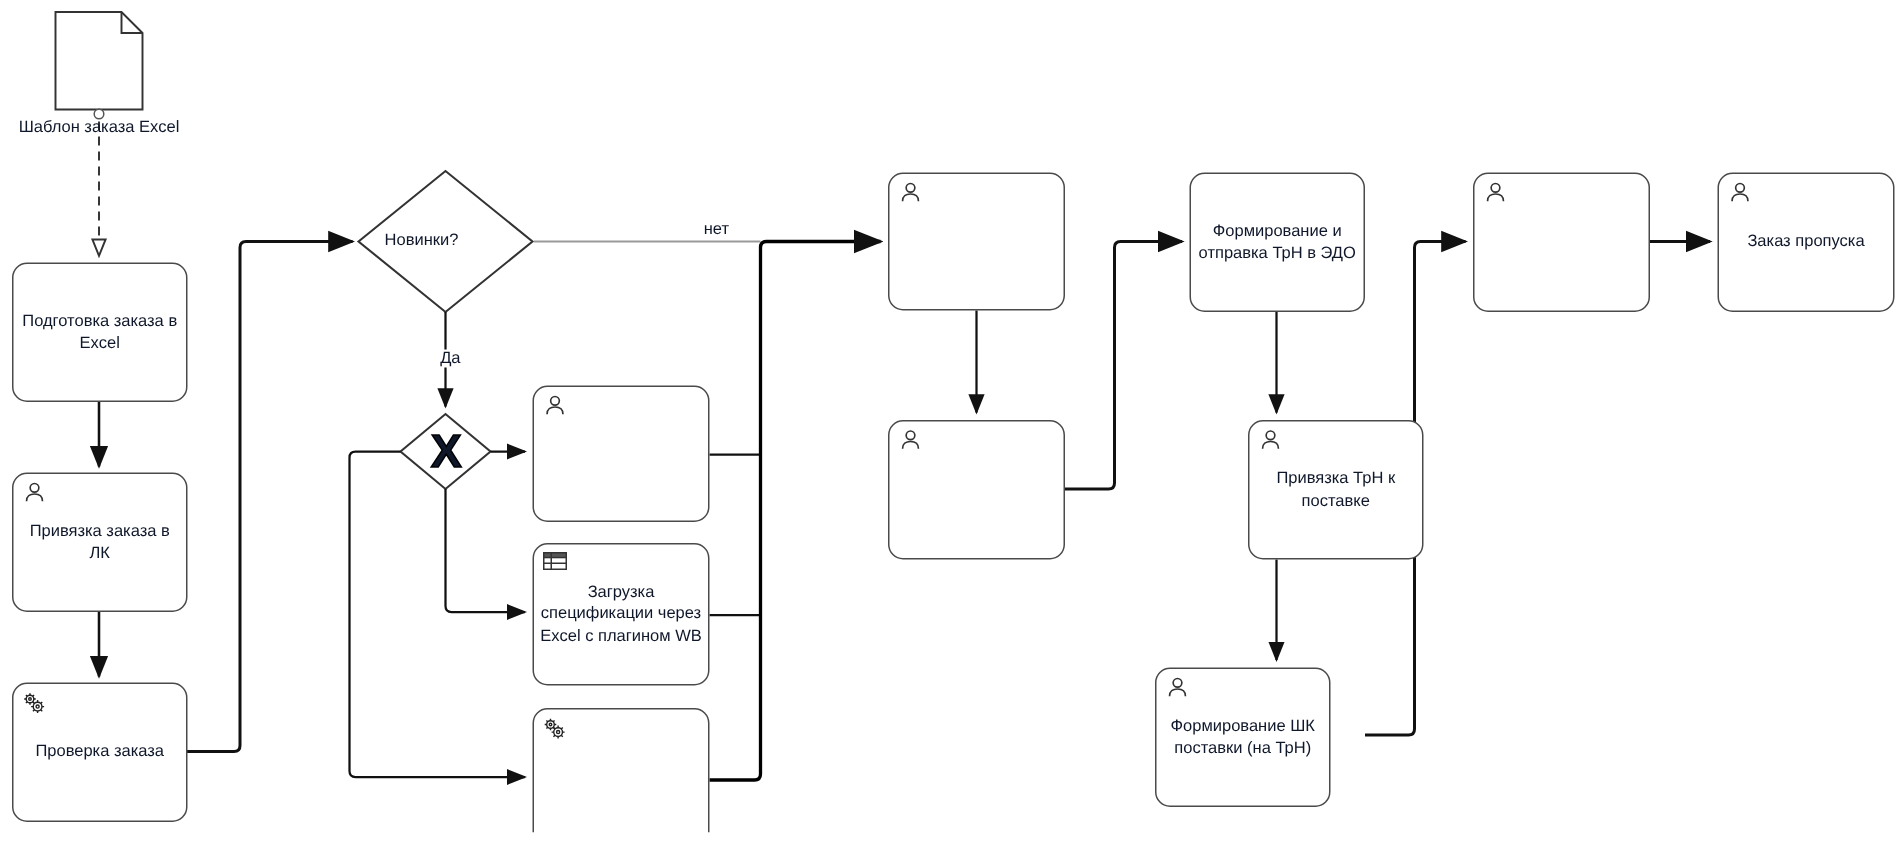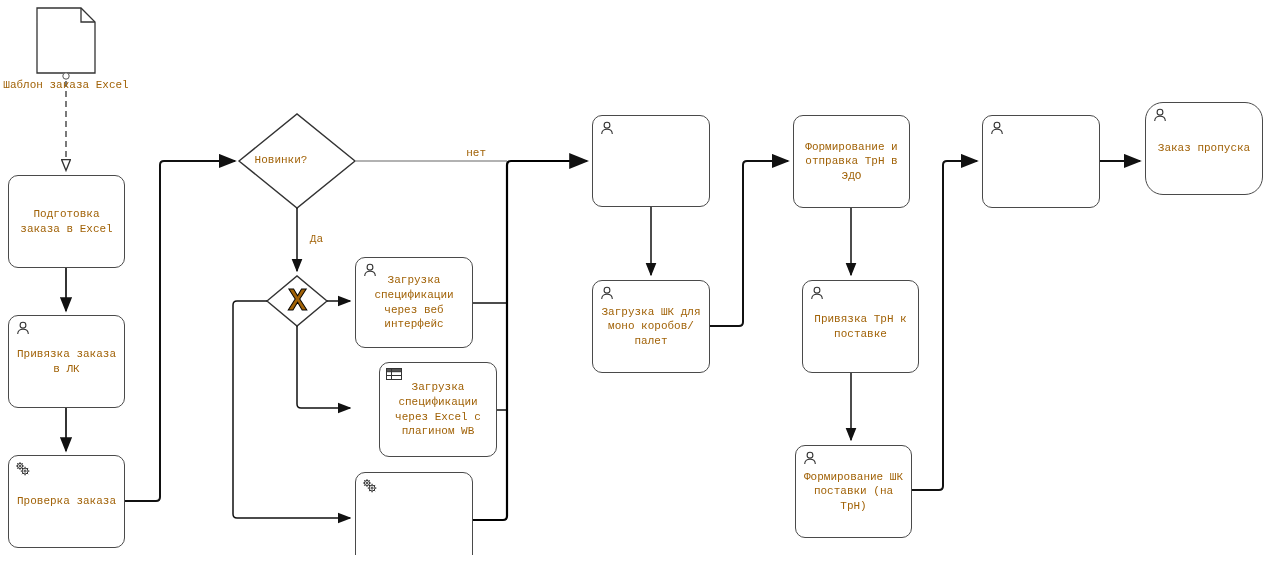--- a/index.html
+++ b/index.html
@@ -1,18 +1,18 @@
 <!DOCTYPE html>
 <html><head>
 <meta charset="utf-8">
 <style>
   html,body{margin:0;padding:0;background:#fff;}
   #canvas{
     position:relative;width:1266px;height:555px;background:#ffffff;
-    font-family:Liberation Mono, monospace;color:#a16207;overflow:hidden;
+    font-family:Liberation Sans, sans-serif;color:#0f172a;overflow:hidden;
   }
   #edge-layer{position:absolute;left:0;top:0;width:1266px;height:568px;}
   .task{
     position:absolute;box-sizing:border-box;border:1px solid #4a4a4a;border-radius:10px;
     background:#fff;display:flex;align-items:center;justify-content:center;text-align:center;
     font-size:11px;line-height:1.32;padding:6px 4px;
   }
   .task-icon{position:absolute;top:5px;left:6px;width:16px;height:16px;}
   .gw-label{
     position:absolute;font-size:11px;text-align:center;
@@ -72,21 +72,21 @@
     <path d="M910,490 H939 Q943,490 943,486 V165 Q943,161 947,161 H977" fill="none" stroke="#111" stroke-width="2" marker-end="url(#arrow)"></path>
     <path d="M1100,161 H1140" fill="none" stroke="#111" stroke-width="2" marker-end="url(#arrow)"></path>
   </svg>
 
   <div class="artifact-label">Шаблон заказа Excel</div>
 
   <div class="gw-label" style="left:231px;top:154px;width:100px;">Новинки?</div>
   <div class="x-marker">X</div>
 
   <div class="edge-label" style="left:458px;top:147px;width:26px;">нет</div>
-  <div class="edge-label" style="left:299px;top:233px;width:22px;">Да</div>
+  <div class="edge-label" style="left:283px;top:233px;width:22px;">Да</div>
 
   <div class="task" style="left:8px;top:175px;width:117px;height:93px;justify-content:flex-end;">
     <span>Подготовка заказа в Excel</span>
   </div>
   <div class="task" style="left:8px;top:315px;width:117px;height:93px;">
     <span>Привязка заказа в ЛК</span>
   <span class="task-icon"><svg width="14" height="14" viewBox="0 0 14 14">
           <g fill="none" stroke="#333" stroke-width="1.1">
             <circle cx="7" cy="4.2" r="2.9"></circle>
             <path d="M1.7,13.1 C1.7,9.8 4,8.3 7,8.3 C10,8.3 12.3,9.8 12.3,13.1"></path>
@@ -105,29 +105,28 @@
             <g transform="translate(10.7,10.7)">
               <circle r="3.1" fill="#fff"></circle>
               <path d="M3.1,0 H4.6 M2.2,2.2 L3.3,3.3 M0,3.1 V4.6 M-2.2,2.2 L-3.3,3.3 M-3.1,0 H-4.6 M-2.2,-2.2 L-3.3,-3.3 M0,-3.1 V-4.6 M2.2,-2.2 L3.3,-3.3"></path>
               <circle r="1.1"></circle>
             </g>
           </g>
         </svg></span>
     </div>
 
   <div class="task" style="left:355px;top:257px;width:118px;height:91px;">
-    <span>Загрузка спецификации через веб интерфейс</span>
-  <span class="task-icon"><svg width="14" height="14" viewBox="0 0 14 14">
-          <g fill="none" stroke="#333" stroke-width="1.1">
-            <circle cx="7" cy="4.2" r="2.9"></circle>
-            <path d="M1.7,13.1 C1.7,9.8 4,8.3 7,8.3 C10,8.3 12.3,9.8 12.3,13.1"></path>
-          </g>
-        </svg></span>
-    </div>
-  <div class="task" style="left:355px;top:362px;width:118px;height:95px;margin-left:24px;">
+  <span class="task-icon"><svg width="14" height="14" viewBox="0 0 14 14">
+          <g fill="none" stroke="#333" stroke-width="1.1">
+            <circle cx="7" cy="4.2" r="2.9"></circle>
+            <path d="M1.7,13.1 C1.7,9.8 4,8.3 7,8.3 C10,8.3 12.3,9.8 12.3,13.1"></path>
+          </g>
+        </svg></span>
+    </div>
+  <div class="task" style="left:355px;top:362px;width:118px;height:95px;">
     <span>Загрузка спецификации через Excel с плагином WB</span>
   <span class="task-icon"><svg width="16" height="12" viewBox="0 0 16 12">
           <rect x="0.5" y="0.5" width="15" height="11" fill="#fff" stroke="#333"></rect>
           <rect x="0.5" y="0.5" width="15" height="3.2" fill="#555" stroke="#333"></rect>
           <line x1="5.5" y1="0.5" x2="5.5" y2="11.5" stroke="#333"></line>
           <line x1="0.5" y1="7.5" x2="15.5" y2="7.5" stroke="#333"></line>
         </svg></span>
     </div>
   <div class="task" style="left:355px;top:472px;width:118px;height:95px;">
   <span class="task-icon"><svg width="16" height="16" viewBox="0 0 17 17">
@@ -148,60 +147,59 @@
 
   <div class="task" style="left:592px;top:115px;width:118px;height:92px;">
   <span class="task-icon"><svg width="14" height="14" viewBox="0 0 14 14">
           <g fill="none" stroke="#333" stroke-width="1.1">
             <circle cx="7" cy="4.2" r="2.9"></circle>
             <path d="M1.7,13.1 C1.7,9.8 4,8.3 7,8.3 C10,8.3 12.3,9.8 12.3,13.1"></path>
           </g>
         </svg></span>
     </div>
   <div class="task" style="left:592px;top:280px;width:118px;height:93px;">
-    <span>Загрузка ШК для моно коробов/палет</span>
   <span class="task-icon"><svg width="14" height="14" viewBox="0 0 14 14">
           <g fill="none" stroke="#333" stroke-width="1.1">
             <circle cx="7" cy="4.2" r="2.9"></circle>
             <path d="M1.7,13.1 C1.7,9.8 4,8.3 7,8.3 C10,8.3 12.3,9.8 12.3,13.1"></path>
           </g>
         </svg></span>
     </div>
 
   <div class="task" style="left:793px;top:115px;width:117px;height:93px;">
     <span>Формирование и отправка ТрН в ЭДО</span>
   </div>
-  <div class="task" style="left:802px;top:280px;width:117px;height:93px;">
+  <div class="task" style="left:832px;top:280px;width:117px;height:93px;">
     <span>Привязка ТрН к поставке</span>
   <span class="task-icon"><svg width="14" height="14" viewBox="0 0 14 14">
           <g fill="none" stroke="#333" stroke-width="1.1">
             <circle cx="7" cy="4.2" r="2.9"></circle>
             <path d="M1.7,13.1 C1.7,9.8 4,8.3 7,8.3 C10,8.3 12.3,9.8 12.3,13.1"></path>
           </g>
         </svg></span>
     </div>
-  <div class="task" style="left:795px;top:445px;width:117px;height:93px;">
+  <div class="task" style="left:770px;top:445px;width:117px;height:93px;">
     <span>Формирование ШК поставки (на ТрН)</span>
   <span class="task-icon"><svg width="14" height="14" viewBox="0 0 14 14">
           <g fill="none" stroke="#333" stroke-width="1.1">
             <circle cx="7" cy="4.2" r="2.9"></circle>
             <path d="M1.7,13.1 C1.7,9.8 4,8.3 7,8.3 C10,8.3 12.3,9.8 12.3,13.1"></path>
           </g>
         </svg></span>
     </div>
 
   <div class="task" style="left:982px;top:115px;width:118px;height:93px;">
   <span class="task-icon"><svg width="14" height="14" viewBox="0 0 14 14">
           <g fill="none" stroke="#333" stroke-width="1.1">
             <circle cx="7" cy="4.2" r="2.9"></circle>
             <path d="M1.7,13.1 C1.7,9.8 4,8.3 7,8.3 C10,8.3 12.3,9.8 12.3,13.1"></path>
           </g>
         </svg></span>
     </div>
-  <div class="task" style="left:1145px;top:102px;width:118px;height:93px;border-radius:18px;">
+  <div class="task" style="left:1145px;top:115px;width:118px;height:93px;">
     <span>Заказ пропуска</span>
   <span class="task-icon"><svg width="14" height="14" viewBox="0 0 14 14">
           <g fill="none" stroke="#333" stroke-width="1.1">
             <circle cx="7" cy="4.2" r="2.9"></circle>
             <path d="M1.7,13.1 C1.7,9.8 4,8.3 7,8.3 C10,8.3 12.3,9.8 12.3,13.1"></path>
           </g>
         </svg></span>
     </div>
 
 </div>

